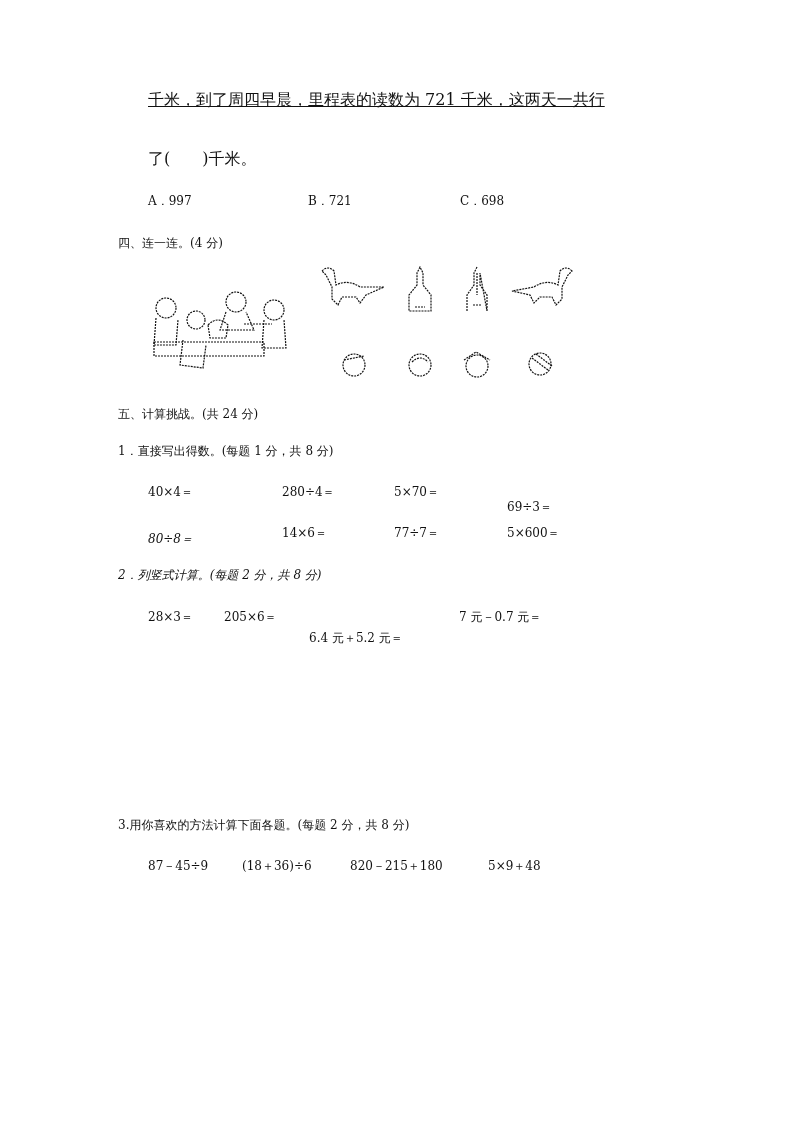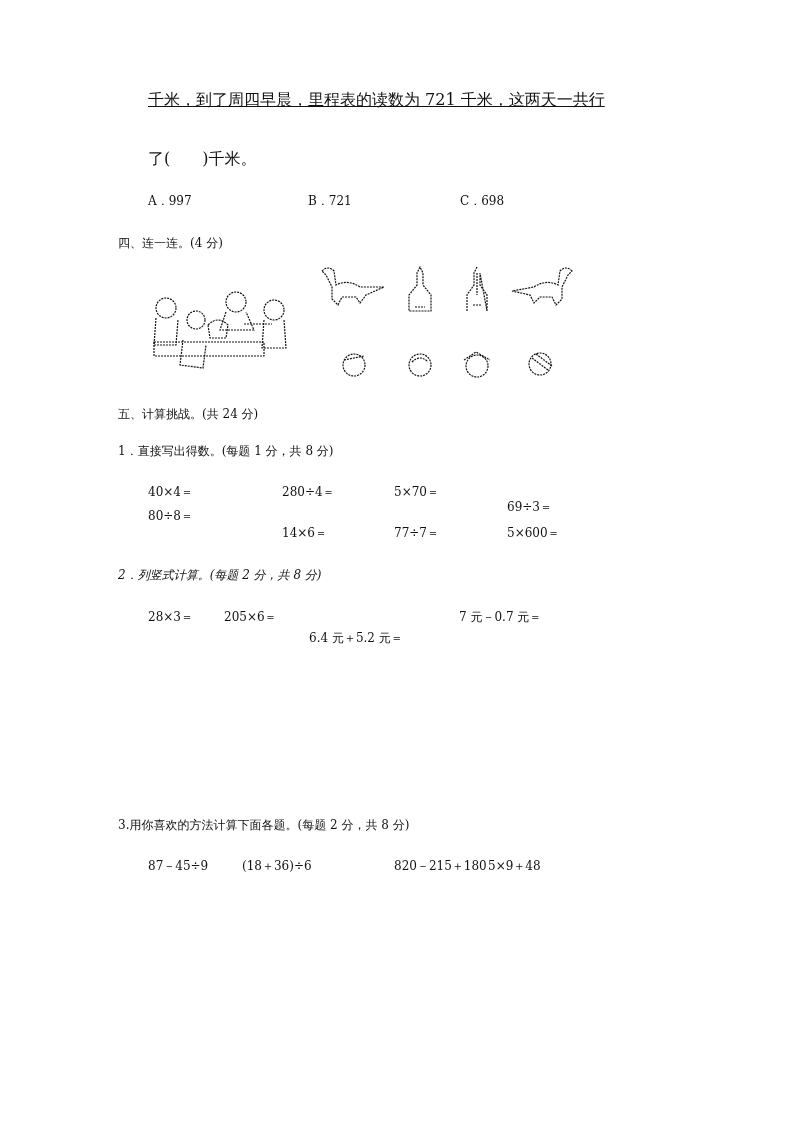--- a/index.html
+++ b/index.html
@@ -96,28 +96,28 @@
 </div>
 
 <div class="abs" style="left:118px; top:404px;">五、计算挑战。(共 24 分)</div>
 <div class="abs" style="left:118px; top:441px;">1．直接写出得数。(每题 1 分，共 8 分)</div>
 
 <div class="abs" style="left:148px; top:482px;">40×4＝</div>
 <div class="abs" style="left:282px; top:482px;">280÷4＝</div>
 <div class="abs" style="left:394px; top:482px;">5×70＝</div>
 <div class="abs" style="left:507px; top:482px;margin-top:15px;">69÷3＝</div>
 
-<div class="abs" style="left:148px; top:506px;">80÷8＝</div>
+<div class="abs" style="left:148px; top:529px;font-style:italic;">80÷8＝</div>
 <div class="abs" style="left:282px; top:523px;">14×6＝</div>
 <div class="abs" style="left:394px; top:523px;">77÷7＝</div>
 <div class="abs" style="left:507px; top:523px;">5×600＝</div>
 
 <div class="abs" style="left:118px; top:565px;font-style:italic;">2．列竖式计算。(每题 2 分，共 8 分)</div>
 <div class="abs" style="left:148px; top:607px;">28×3＝</div>
 <div class="abs" style="left:224px; top:607px;">205×6＝</div>
 <div class="abs" style="left:309px; top:628px;">6.4 元＋5.2 元＝</div>
 <div class="abs" style="left:459px; top:607px;">7 元－0.7 元＝</div>
 
 <div class="abs" style="left:118px; top:815px;">3.用你喜欢的方法计算下面各题。(每题 2 分，共 8 分)</div>
 <div class="abs" style="left:148px; top:856px;">87－45÷9</div>
 <div class="abs" style="left:242px; top:856px;">(18＋36)÷6</div>
-<div class="abs" style="left:350px; top:856px;margin-left:44px;">820－215＋180</div>
+<div class="abs" style="left:350px; top:856px;">820－215＋180</div>
 <div class="abs" style="left:488px; top:856px;">5×9＋48</div>
 
 </body></html>

